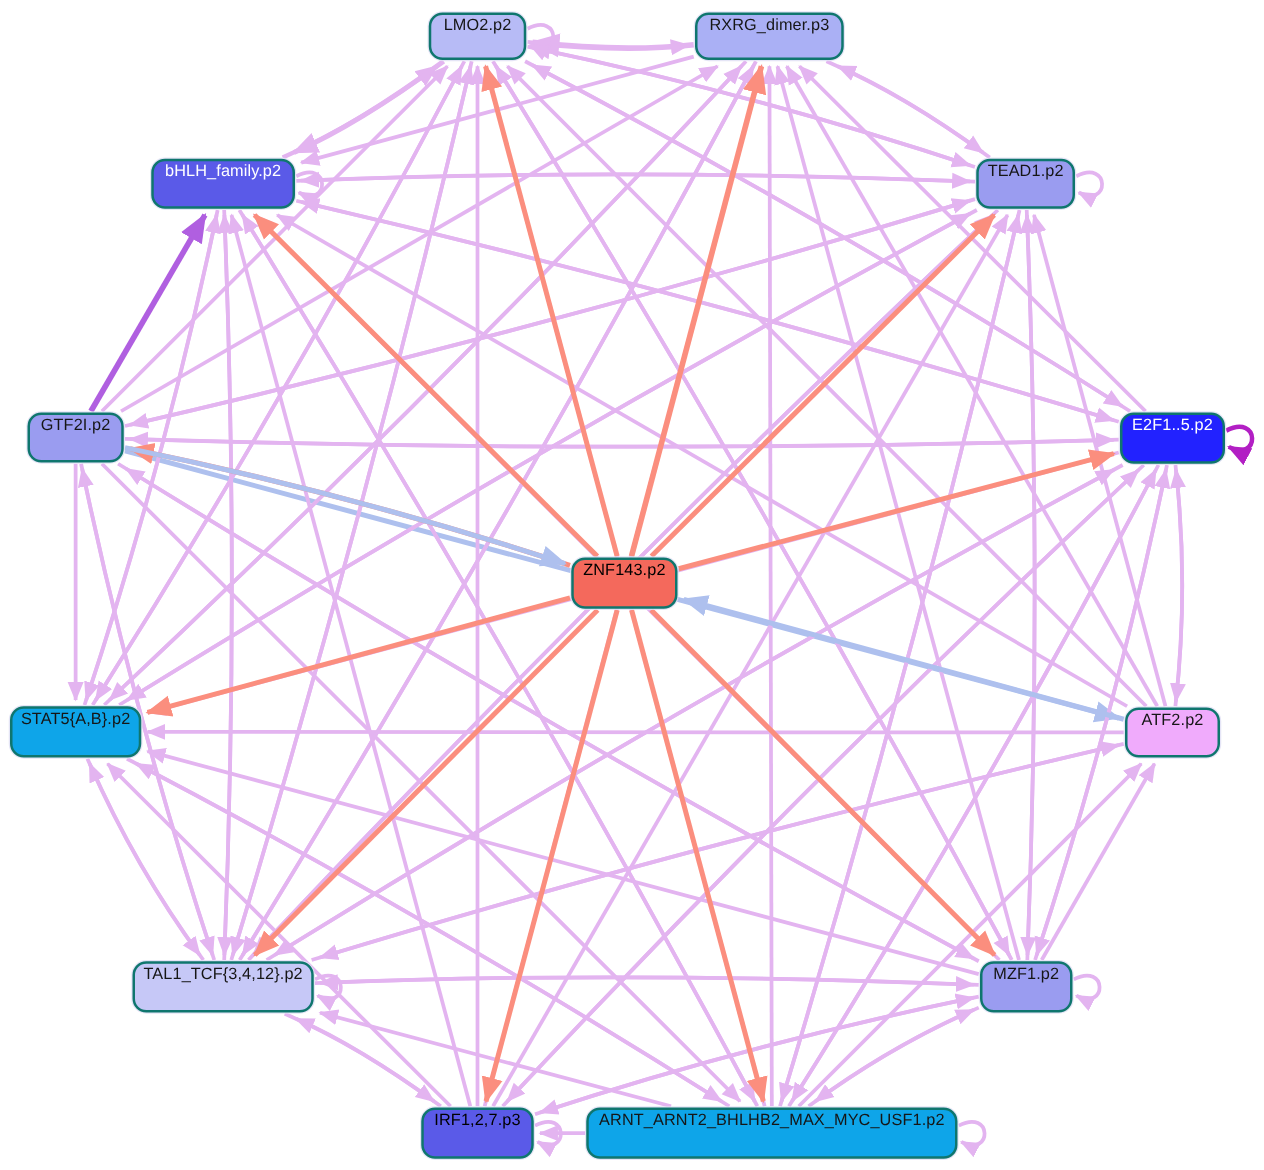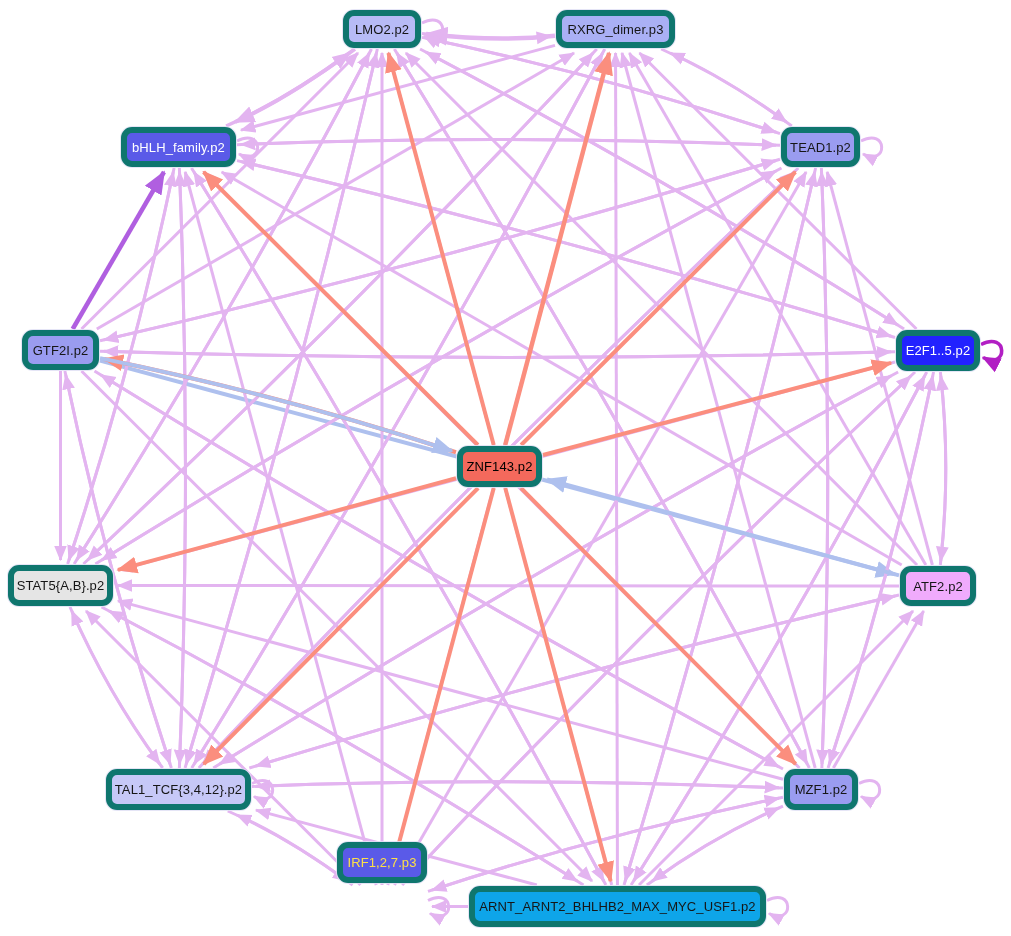--- a/index.html
+++ b/index.html
@@ -18,24 +18,24 @@
   #edge-layer {
     position: absolute;
     left: 0; top: 0;
     width: 1011px;
     height: 936px;
   }
   .node {
     position: absolute;
     box-sizing: border-box;
     display: flex;
-    align-items: center;
+    align-items: flex-start;
     justify-content: center;
     border-radius: 11px;
-    border: 6px solid #0f766e;
+    border: 2px solid #0f766e;
     box-shadow: 0 0 0 1px rgba(225,225,245,0.85);
     font-size: 13px;
     letter-spacing: 0.1px;
     white-space: nowrap;
     cursor: pointer;
     z-index: 5;
   }
   .node-label {
     pointer-events: none;
   }
@@ -196,31 +196,31 @@
     </div>
     <div class="node" style="left: 22px; top: 330px; width: 77px; height: 40px; background: rgb(154, 156, 240); color: rgb(22, 22, 22);">
       <span class="node-label">GTF2I.p2</span>
     </div>
     <div class="node" style="left: 896px; top: 330px; width: 84px; height: 41px; background: rgb(34, 34, 255); color: rgb(255, 255, 255);">
       <span class="node-label">E2F1..5.p2</span>
     </div>
     <div class="node" style="left: 457px; top: 446px; width: 85px; height: 41px; background: rgb(244, 105, 92); color: #000000;">
       <span class="node-label">ZNF143.p2</span>
     </div>
-    <div class="node" style="left: 8px; top: 565px; width: 105px; height: 41px; background: #e5e5e5; color: rgb(22, 22, 22);">
+    <div class="node" style="left: 8px; top: 565px; width: 105px; height: 41px; background: #0ea5e9; color: rgb(22, 22, 22);">
       <span class="node-label">STAT5{A,B}.p2</span>
     </div>
     <div class="node" style="left: 900px; top: 566px; width: 76px; height: 40px; background: #f0abfc; color: rgb(22, 22, 22);">
       <span class="node-label">ATF2.p2</span>
     </div>
     <div class="node" style="left: 106px; top: 769px; width: 145px; height: 41px; background: rgb(198, 200, 247); color: rgb(22, 22, 22);">
       <span class="node-label">TAL1_TCF{3,4,12}.p2</span>
     </div>
     <div class="node" style="left: 784px; top: 769px; width: 74px; height: 41px; background: rgb(154, 156, 240); color: rgb(22, 22, 22);">
       <span class="node-label">MZF1.p2</span>
     </div>
-    <div class="node" style="left: 337px; top: 842px; width: 90px; height: 41px; background: rgb(90, 90, 232); color: #fde047;">
+    <div class="node" style="left: 337px; top: 886px; width: 90px; height: 41px; background: rgb(90, 90, 232); color: #000000;">
       <span class="node-label">IRF1,2,7.p3</span>
     </div>
     <div class="node" style="left: 469px; top: 886px; width: 297px; height: 41px; background: #0ea5e9; color: rgb(22, 22, 22);">
       <span class="node-label">ARNT_ARNT2_BHLHB2_MAX_MYC_USF1.p2</span>
     </div>
   </div>
 
 </body></html>

